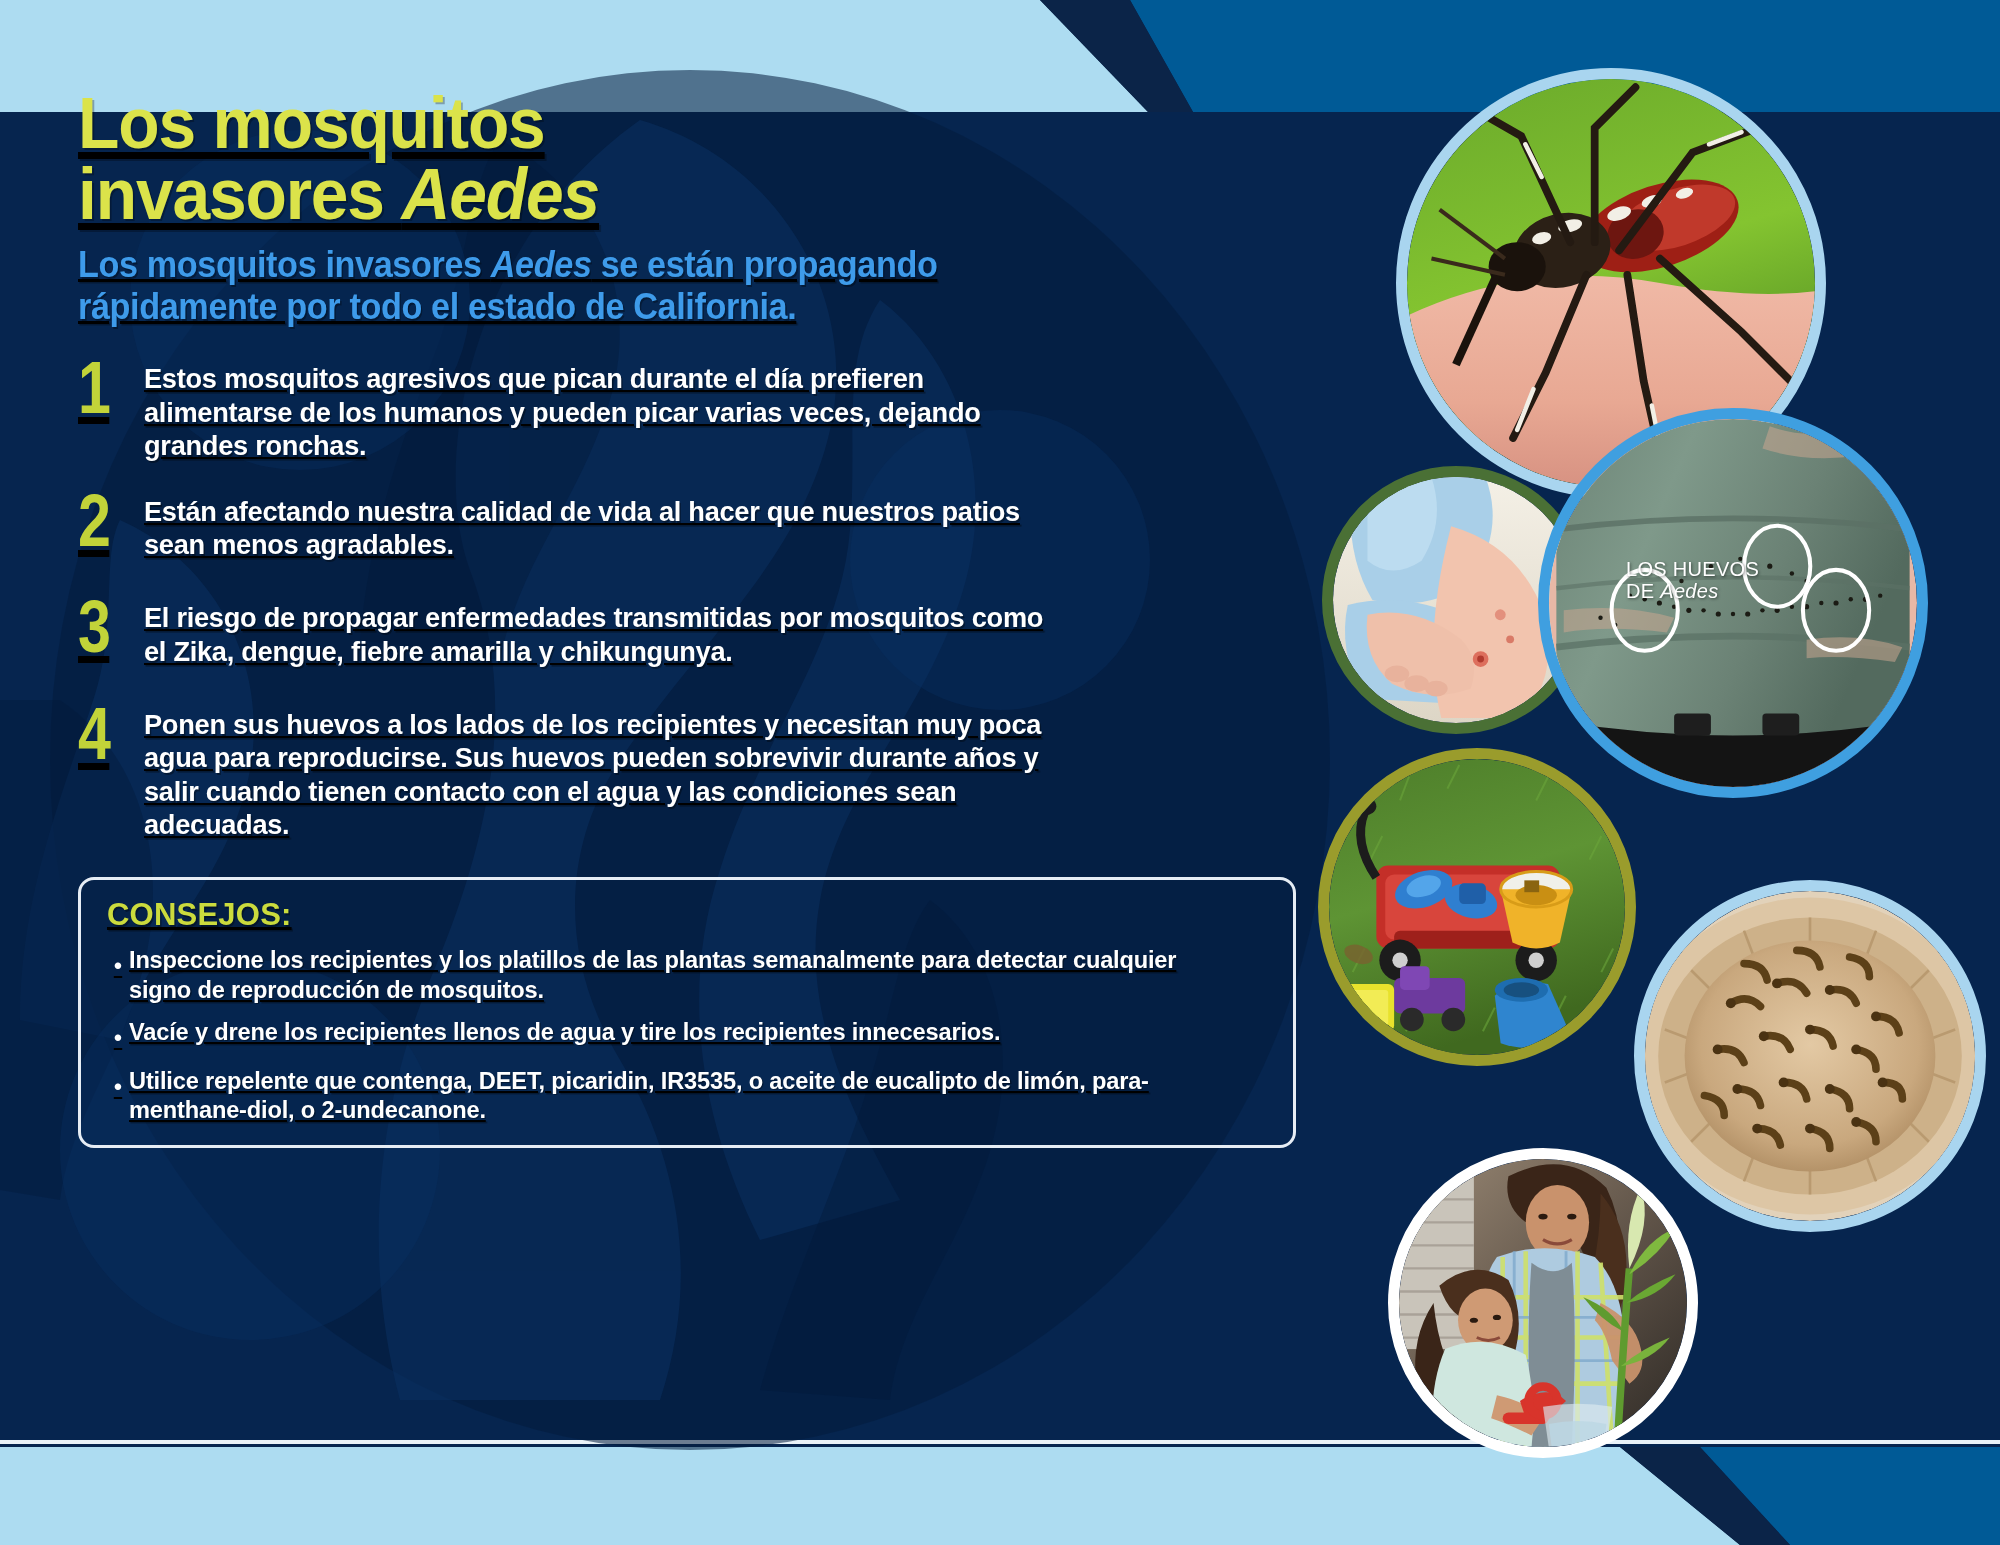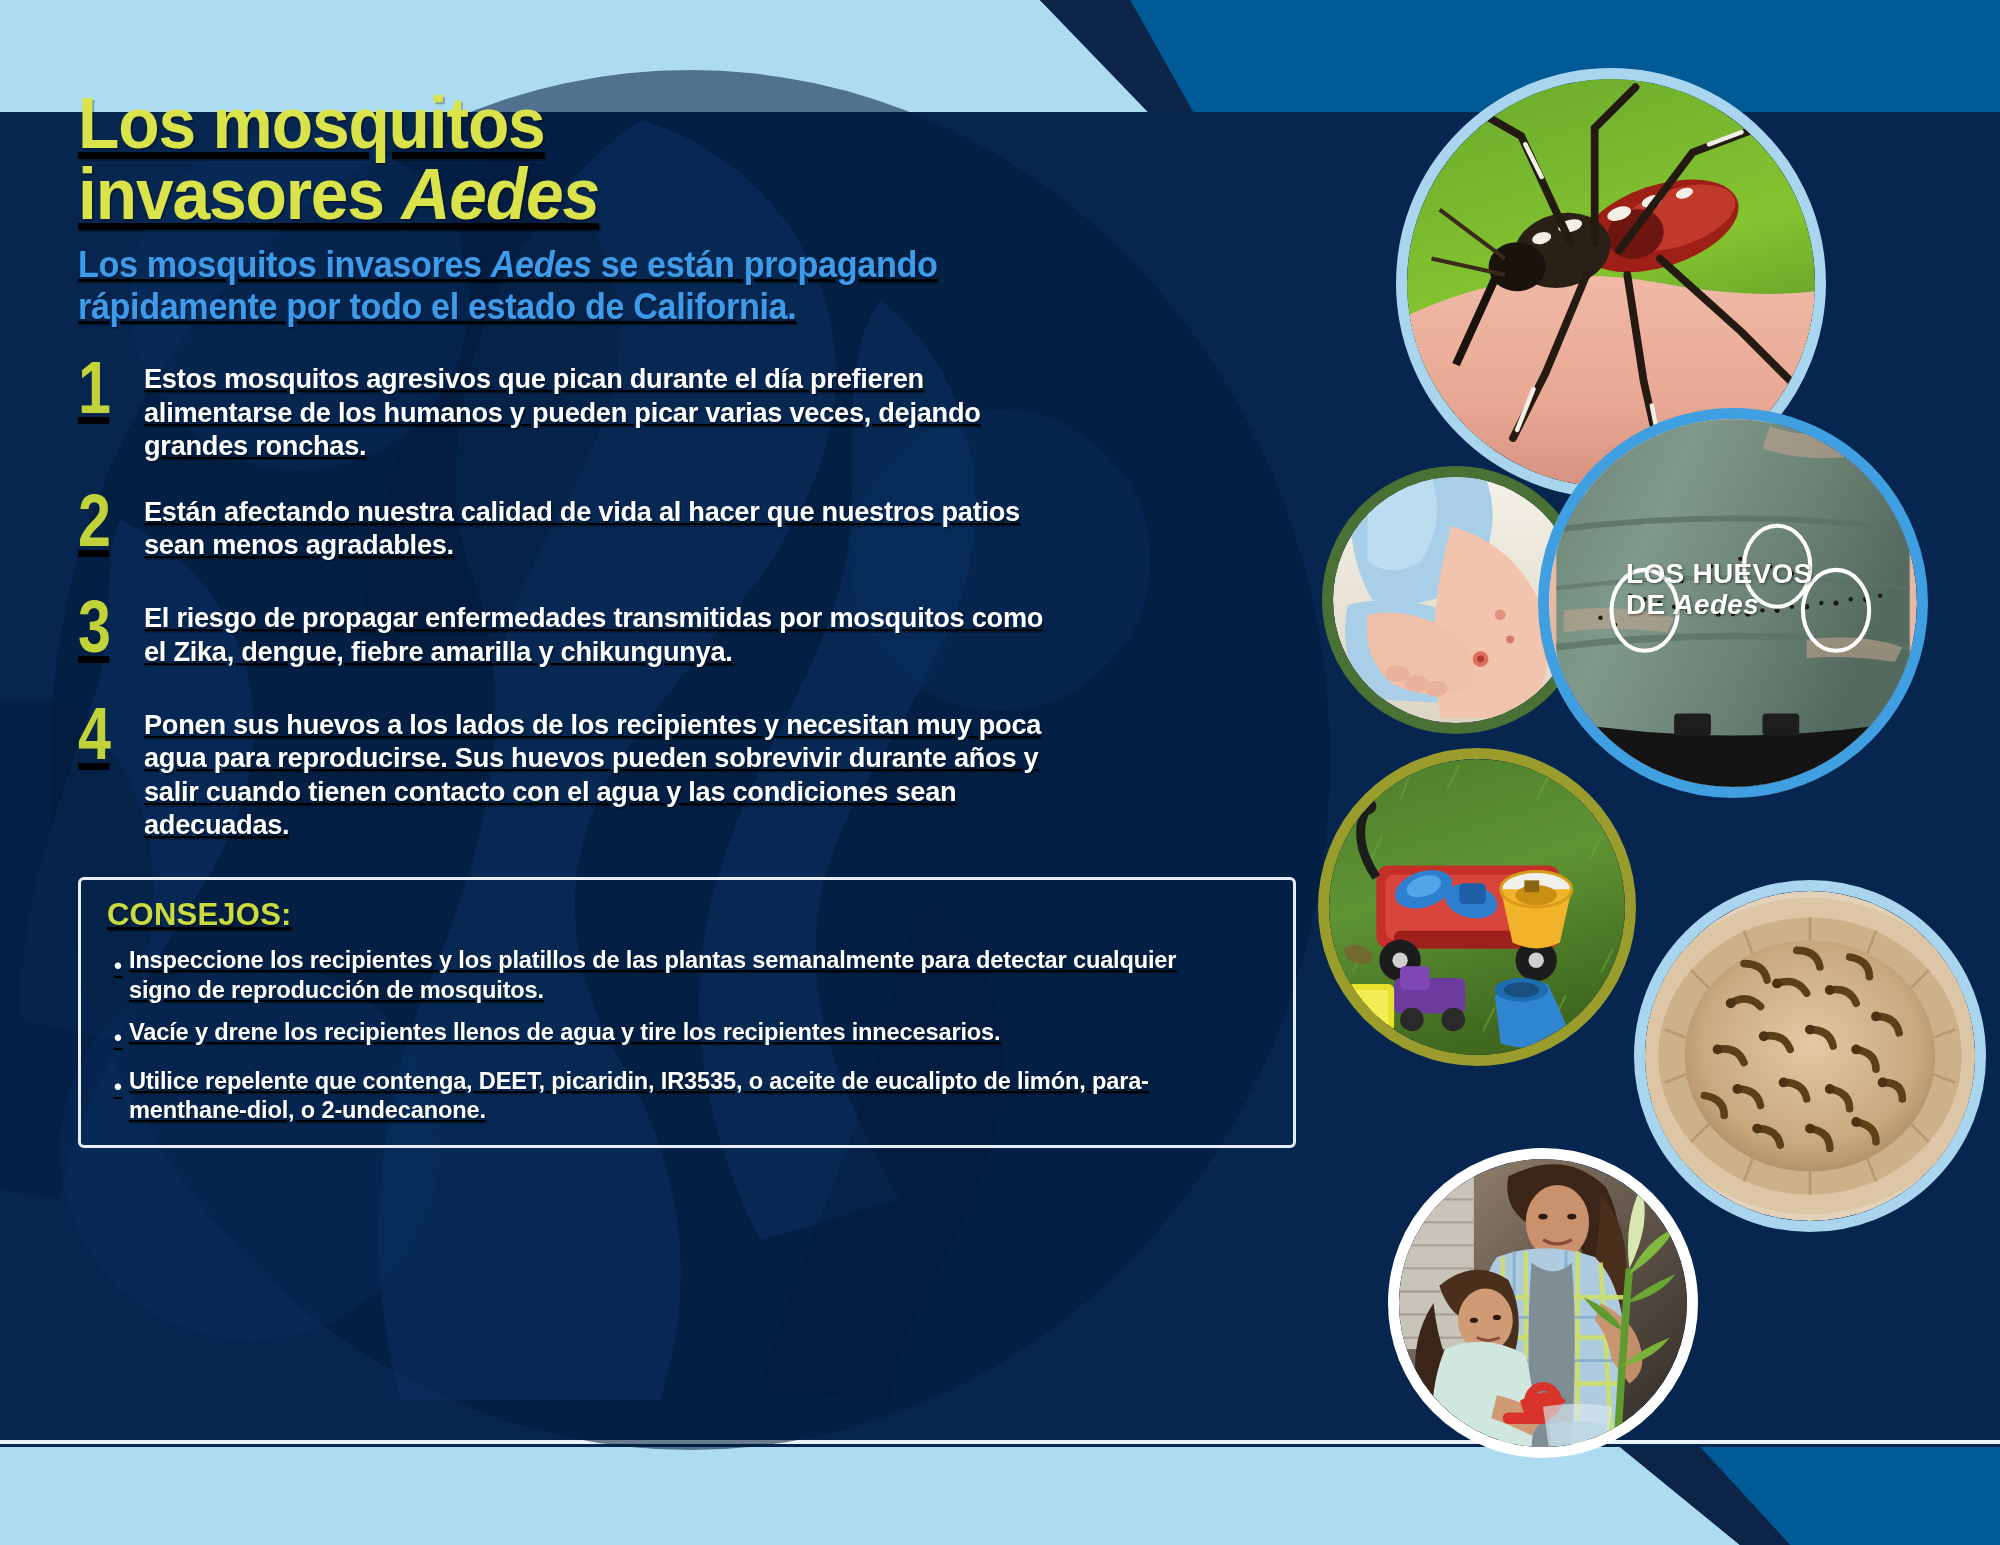--- a/index.html
+++ b/index.html
@@ -90,21 +90,21 @@
   .numitem.i1 { margin-bottom:32px; }
   .numitem.i2 { margin-bottom:40px; }
   .numitem.i3 { margin-bottom:40px; }
   .numitem.i4 { margin-bottom:0; }
 
   
   .tips {
     margin-top:36px;
     width:1218px;
     border:3px solid #e6edf5;
-    border-radius:6px;
+    border-radius:16px;
     padding:16px 22px 20px 26px;
   }
   .tips-title {
     font-size:32px;
     font-weight:bold;
     color:#cbdb3d;
     letter-spacing:0.2px;
     text-shadow:1.5px 1.5px 0 rgba(0,0,0,.35);
     margin-bottom:12px;
     transform:scaleX(0.97);
@@ -161,22 +161,22 @@
   
   .c-larvae { left:1634px; top:880px; width:352px; height:352px; border:11px solid #a9d5ef; }
   
   .c-family { left:1388px; top:1148px; width:310px; height:310px; border:11px solid #ffffff; }
 
   .eggs-label {
     position:absolute;
     left:1626px; top:558px;
     z-index:9;
     color:#ffffff;
-    font-size:28px;
-    font-weight:bold;
+    font-size:20px;
+    font-weight:normal;
     line-height:1.12;
     letter-spacing:0.3px;
     text-shadow:1px 1px 3px rgba(0,0,0,.5);
   }
   .eggs-label .sci { font-style:italic; }
 
   
   .photo svg { display:block; width:100%; height:100%; }
 </style>
 </head>

